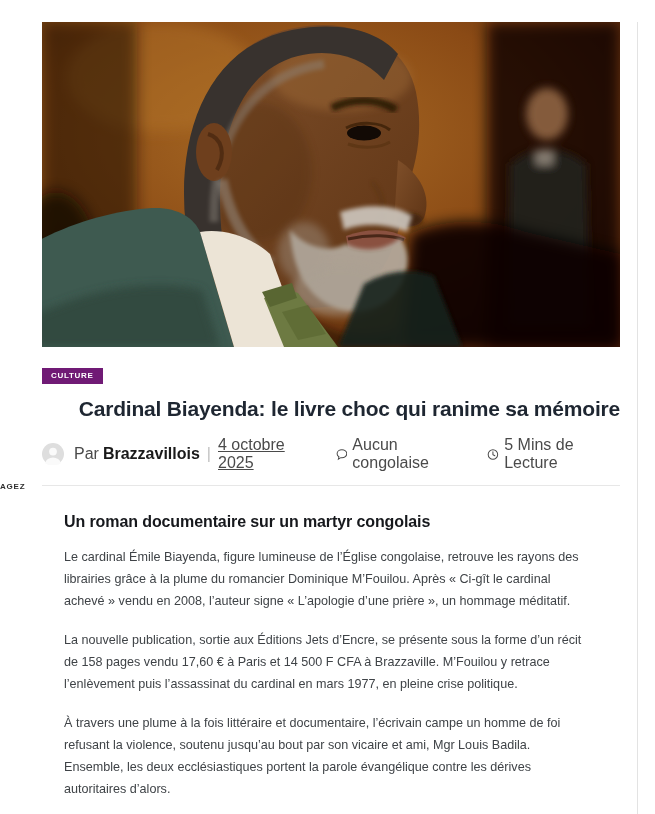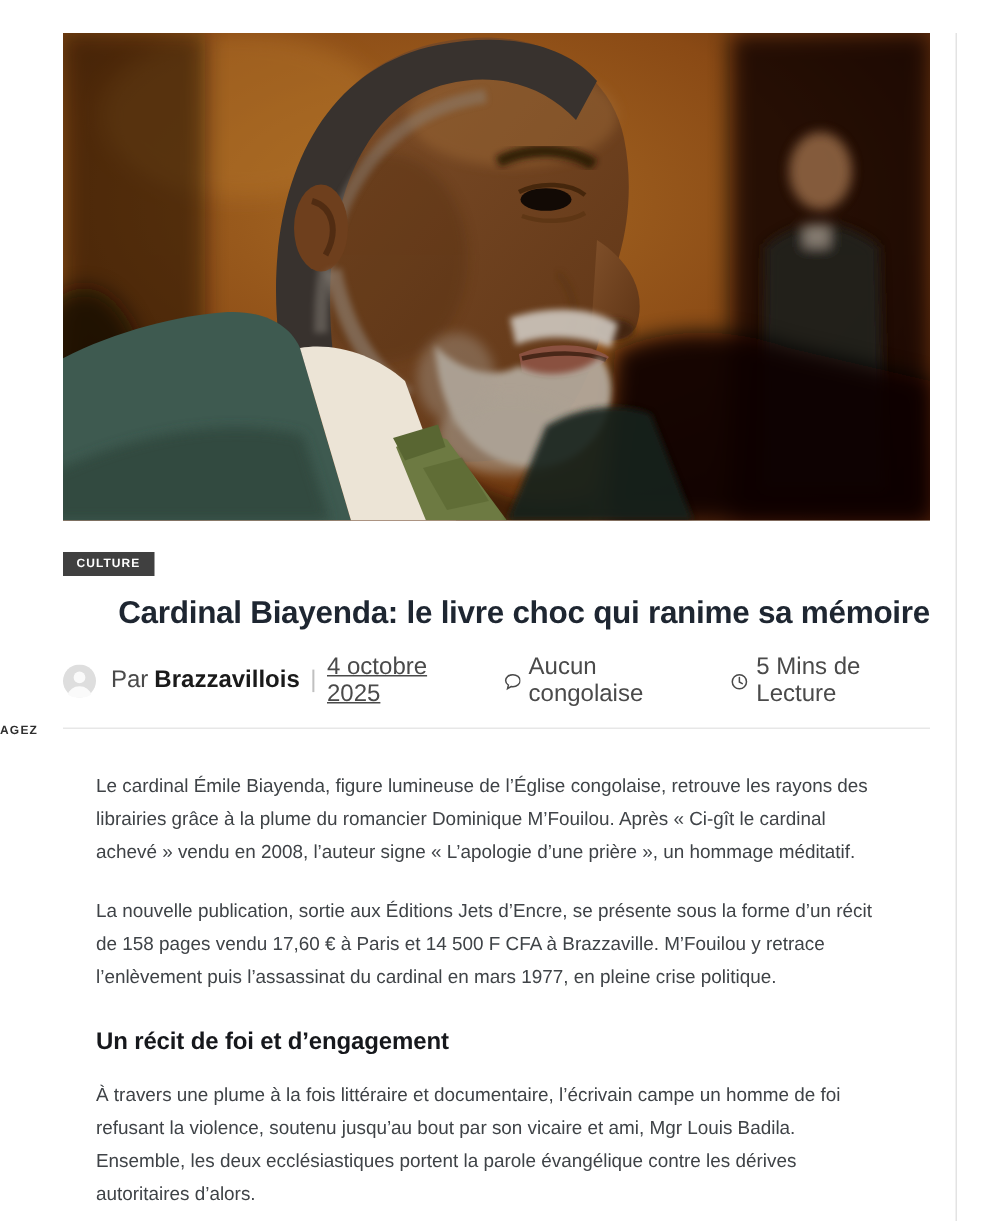--- a/index.html
+++ b/index.html
@@ -15,21 +15,21 @@
     position:absolute; left:0; top:482px;
     font-size:8px; font-weight:bold; letter-spacing:.8px; color:#2f2f2f;
   }
   .column { position:absolute; left:42px; top:22px; width:578px; }
 
   .hero { width:578px; height:325px; overflow:hidden; background:#5a2c0c; }
   .hero svg { display:block; width:578px; height:325px; }
 
   .badge {
     display:inline-block; margin-top:21px;
-    background:#404040; color:#ffffff;
+    background:#701a75; color:#ffffff;
     font-size:8px; font-weight:bold; letter-spacing:.7px;
     padding:4px 9px 4px 9px; line-height:1;
   }
   .title {
     margin-top:12px;
     font-size:21px; font-weight:bold; color:#1e2631; letter-spacing:-.2px;
     line-height:1.25;
     text-align:right;
   }
   .byline {
@@ -180,20 +180,20 @@
         <path d="M6.5 3.4 L6.5 6.7 L8.6 7.9" fill="none" stroke="#4a4a4a" stroke-width="1.1" stroke-linecap="round"></path>
       </svg>
       <span>5 Mins de Lecture</span>
     </span>
   </div>
 
   <div class="divider"></div>
 
   
   <section class="article">
+    <h2>Un roman documentaire sur un martyr congolais</h2>
     <p>Le cardinal Émile Biayenda, figure lumineuse de l’Église congolaise, retrouve les rayons des librairies grâce à la plume du romancier Dominique M’Fouilou. Après « Ci-gît le cardinal achevé » vendu en 2008, l’auteur signe « L’apologie d’une prière », un hommage méditatif.</p>
     <p>La nouvelle publication, sortie aux Éditions Jets d’Encre, se présente sous la forme d’un récit de 158 pages vendu 17,60 € à Paris et 14 500 F CFA à Brazzaville. M’Fouilou y retrace l’enlèvement puis l’assassinat du cardinal en mars 1977, en pleine crise politique.</p>
-    <h2 class="h2-later">Un récit de foi et d’engagement</h2>
     <p>À travers une plume à la fois littéraire et documentaire, l’écrivain campe un homme de foi refusant la violence, soutenu jusqu’au bout par son vicaire et ami, Mgr Louis Badila. Ensemble, les deux ecclésiastiques portent la parole évangélique contre les dérives autoritaires d’alors.</p>
 
   </section>
 
 </div>
 
 </body></html>

